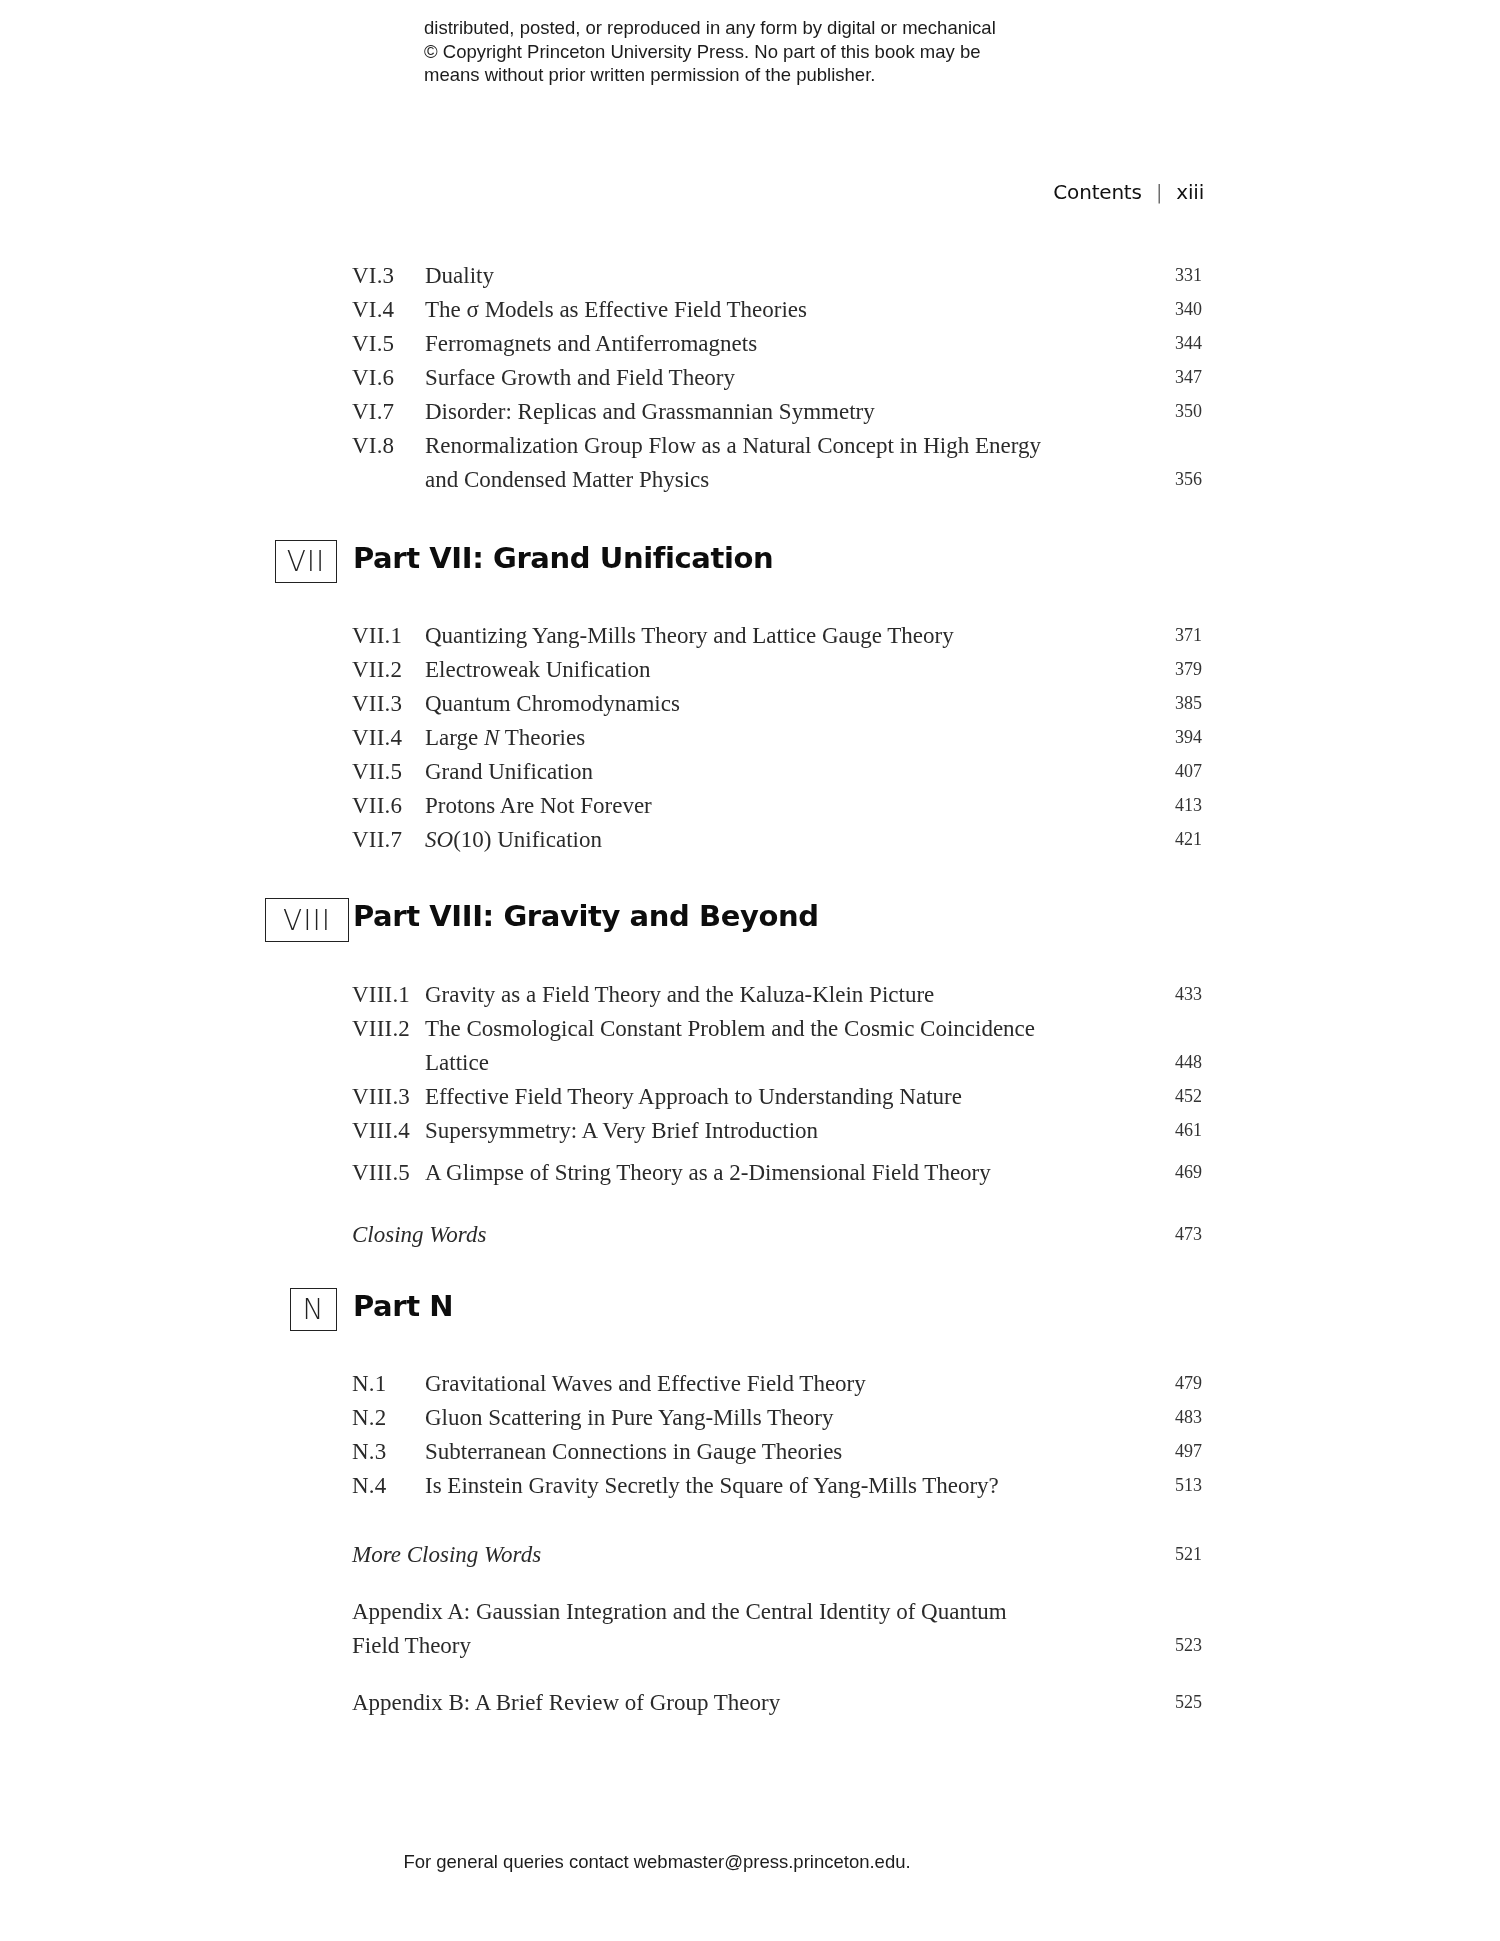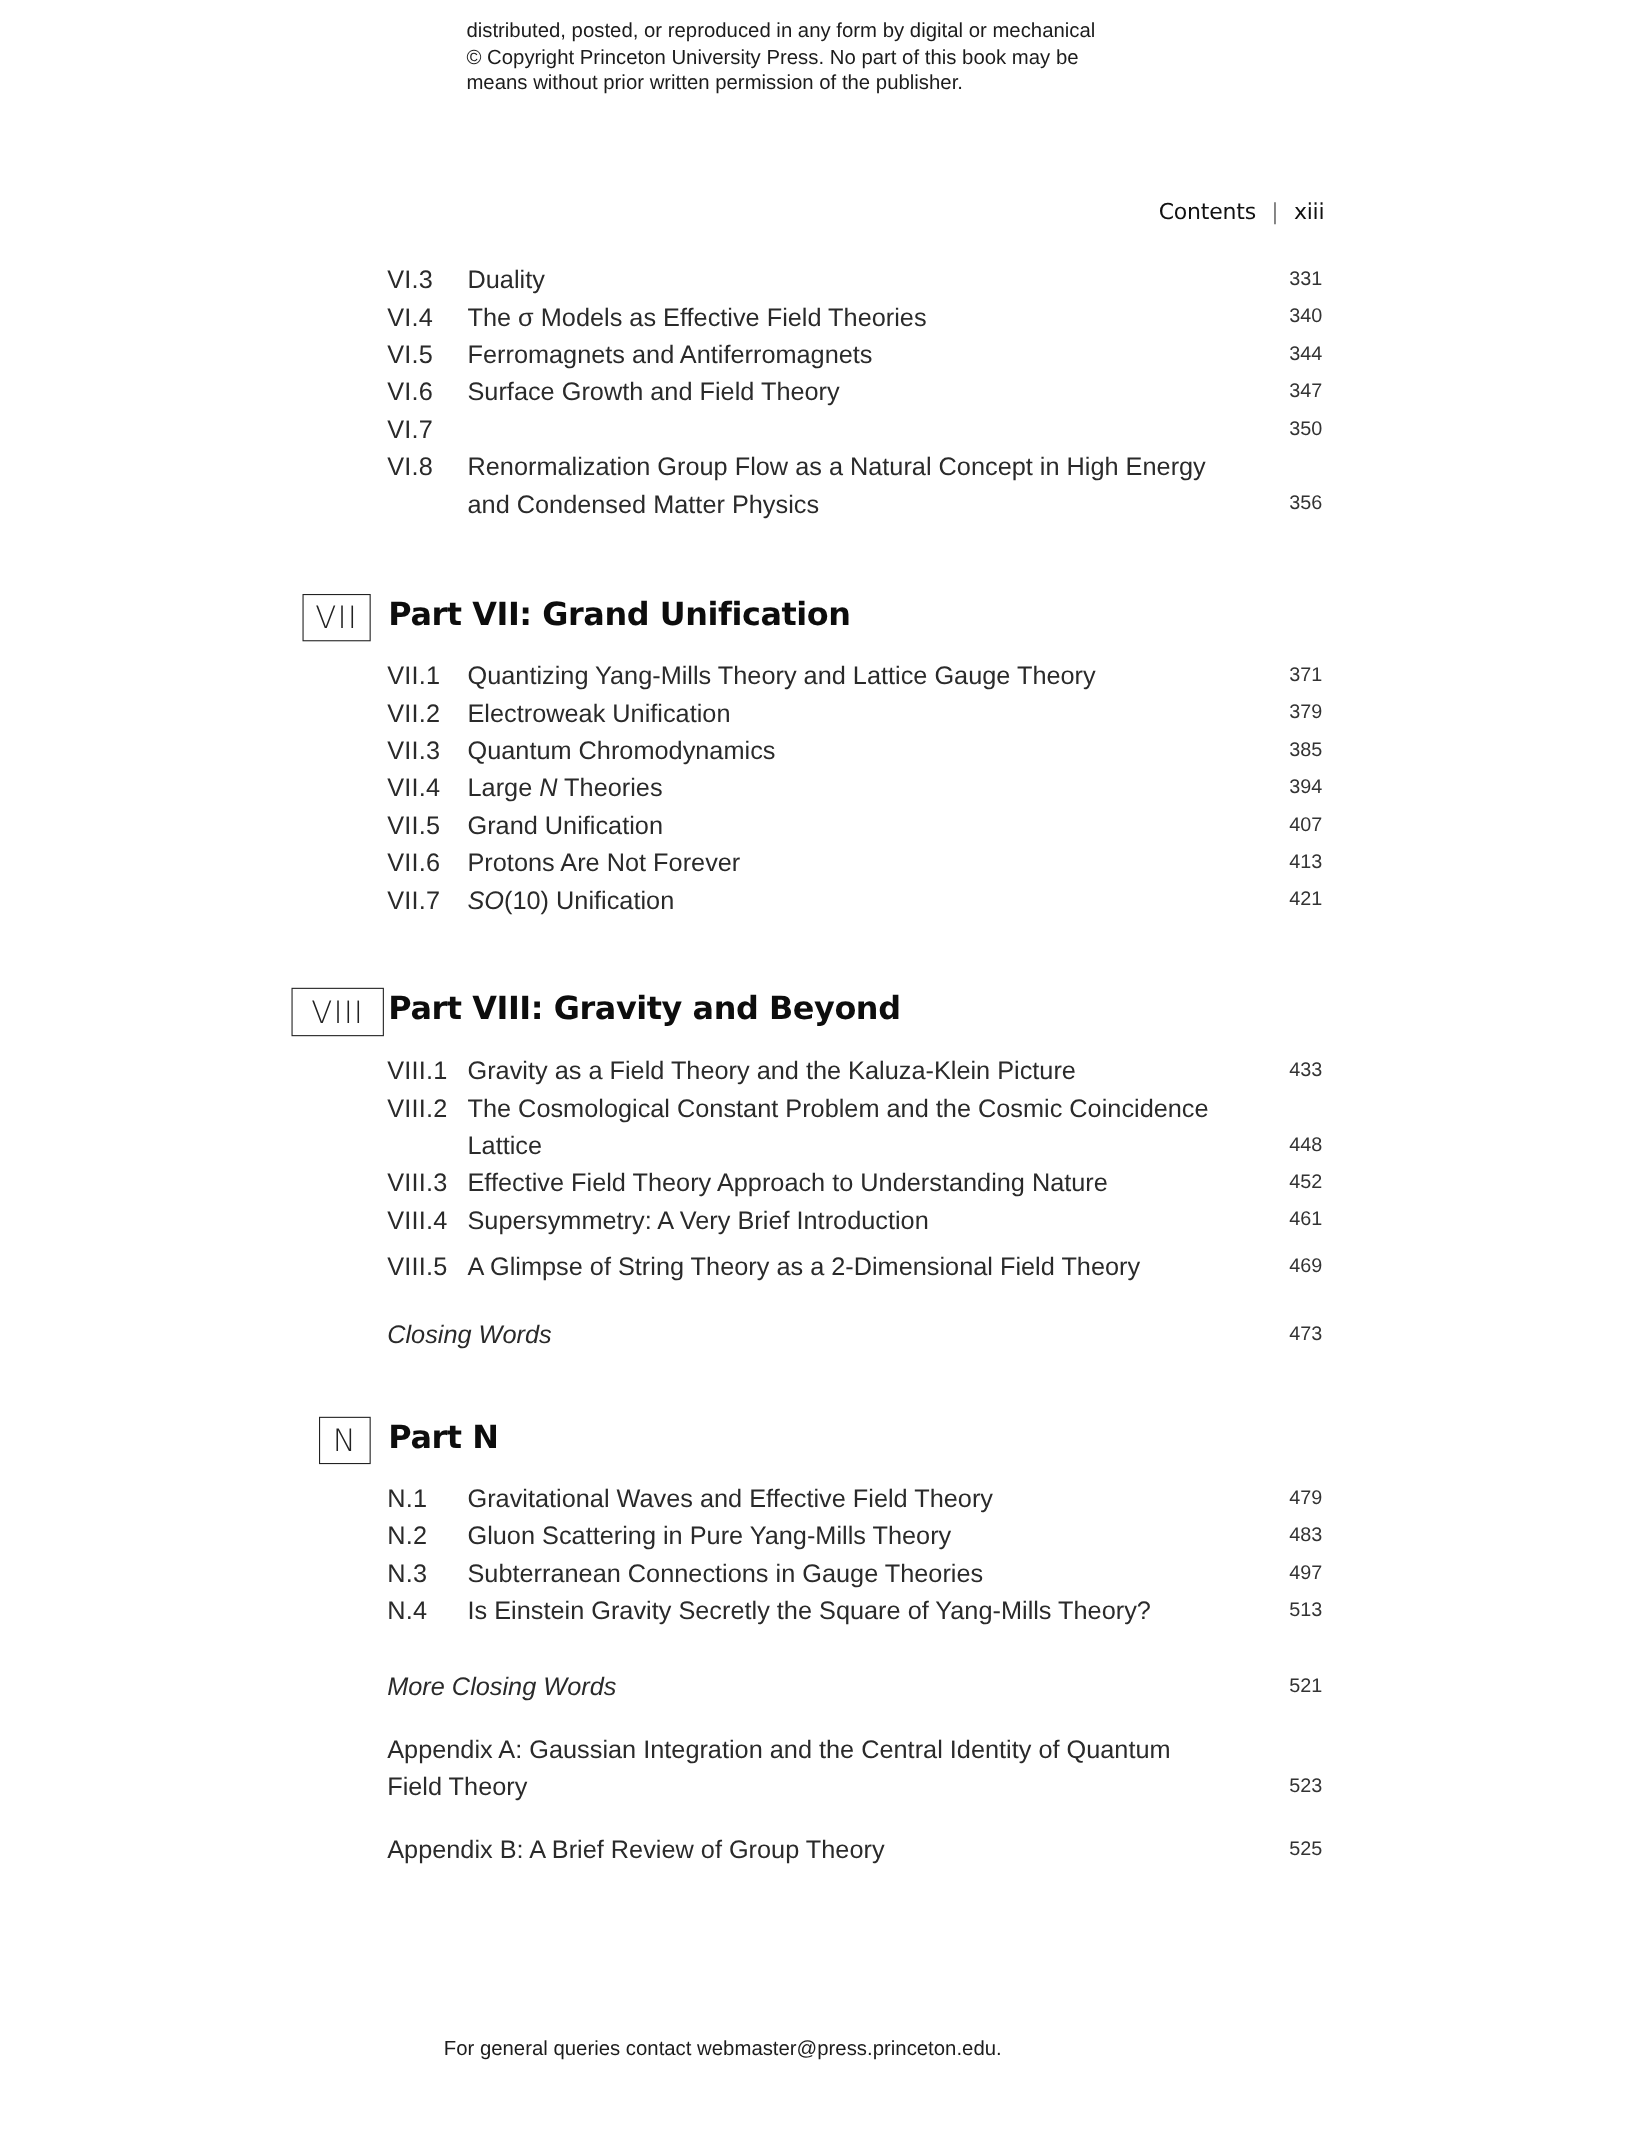--- a/index.html
+++ b/index.html
@@ -10,21 +10,21 @@
   }
   .copyright div { white-space: nowrap; }
   .running-head {
     position: absolute; right: 296px; top: 180px;
     font-family: "DejaVu Sans", sans-serif; font-size: 20px; color: #111;
     white-space: nowrap; letter-spacing: -0.2px;
   }
   .running-head .sep { display: inline-block; margin: 0 14px; font-weight: 300; }
   .toc-row {
     position: absolute; left: 352px; width: 850px; height: 34px;
-    font-family: Liberation Sans, sans-serif; font-size: 23px; color: #2a2a2a;
+    font-family: Liberation Serif, serif; font-size: 23px; color: #2a2a2a; margin-top: 22px;
   }
   .toc-row .num { position: absolute; left: 0; top: 0; white-space: nowrap; letter-spacing: 0.2px; }
   .toc-row .title { position: absolute; left: 73px; top: 0; white-space: nowrap; }
   .toc-row .title.flush { left: 0; }
   .toc-row .page {
     position: absolute; right: 0; top: 2px; font-size: 18px; color: #333; text-align: right; white-space: nowrap;
   }
   .toc-row.italic .title { font-style: italic; }
   .part-box {
     position: absolute; border: 1.8px solid #222; box-sizing: border-box;
@@ -69,20 +69,21 @@
   <span class="title">Ferromagnets and Antiferromagnets</span>
   <span class="page">344</span>
 </div>
 <div class="toc-row" style="top:343px">
   <span class="num">VI.6</span>
   <span class="title">Surface Growth and Field Theory</span>
   <span class="page">347</span>
 </div>
 <div class="toc-row" style="top:377px">
   <span class="num">VI.7</span>
+  <span class="title">Disorder: Replicas and Grassmannian Symmetry</span>
   <span class="page">350</span>
 </div>
 <div class="toc-row" style="top:411px">
   <span class="num">VI.8</span>
   <span class="title">Renormalization Group Flow as a Natural Concept in High Energy</span>
 </div>
 <div class="toc-row" style="top:445px">
   <span class="title">and Condensed Matter Physics</span>
   <span class="page">356</span>
 </div>

